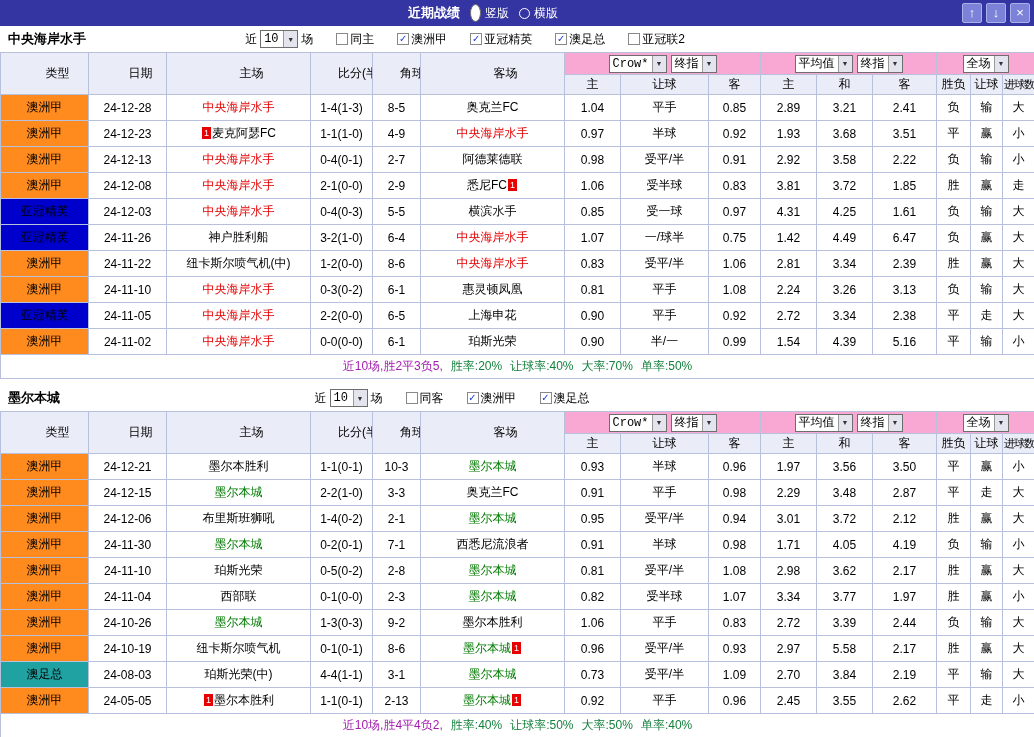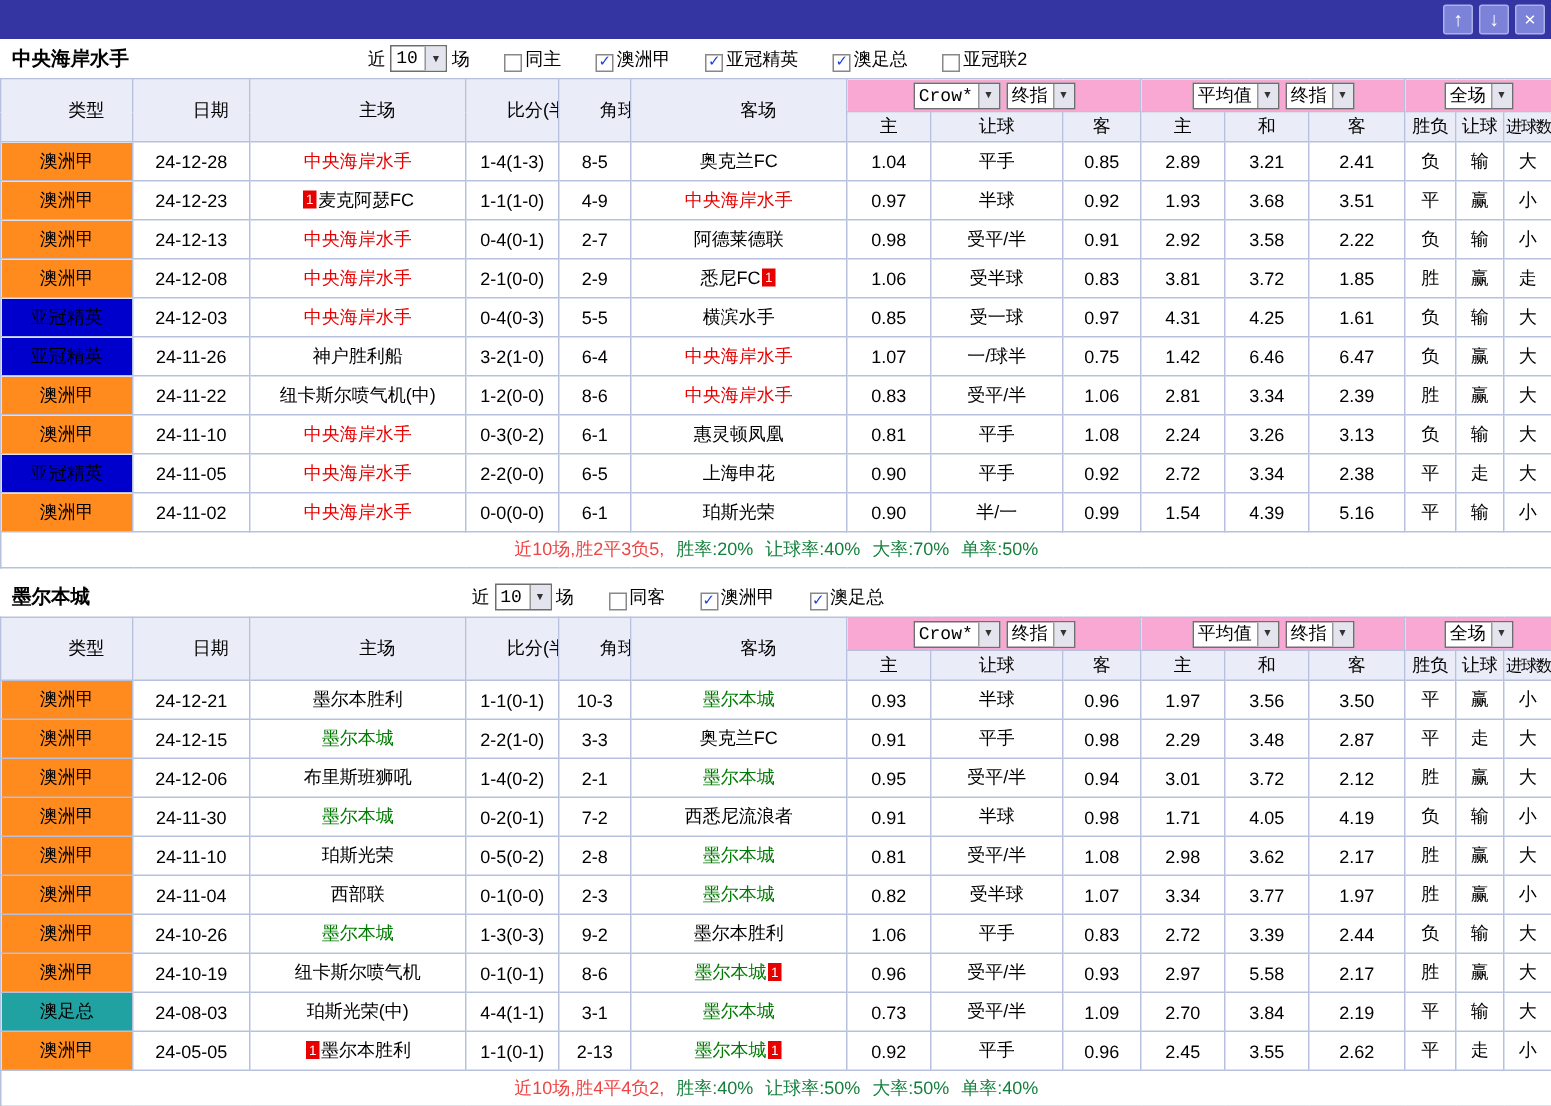--- a/index.html
+++ b/index.html
@@ -15,21 +15,21 @@
   .tb-btn{width:20px;height:20px;background:#7b82d8;border:1px solid #aab0e8;color:#fff;font-size:13px;line-height:16px;text-align:center;cursor:pointer;border-radius:2px;padding:0;font-family:inherit;}
   .section{width:852px;}
   .section + .section{margin-top:6px;}
   .sec-head{display:flex;align-items:center;height:26px;padding:0 8px;}
   .team-name{font-weight:bold;font-size:13px;color:#000;}
   .filters{margin:0 auto;display:flex;align-items:center;gap:3px;}
   .flbl{color:#000;}
   .sel{display:inline-flex;align-items:center;height:18px;border:1px solid #6e6e6e;background:#fff;cursor:pointer;}
   .sel .sv{flex:1;padding:0 3px;text-align:left;white-space:nowrap;font-family:Liberation Mono, monospace;}
   .sel .arr{width:14px;align-self:stretch;background:#e4e4ee;border-left:1px solid #999;font-size:7px;color:#333;display:flex;align-items:center;justify-content:center;}
-  .chk{display:inline-flex;align-items:flex-end;gap:2px;cursor:pointer;margin-left:20px;}
+  .chk{display:inline-flex;align-items:center;gap:2px;cursor:pointer;margin-left:20px;}
   .box{width:12px;height:12px;border:1px solid #888;background:#fff;font-size:10px;font-weight:bold;color:#1a3fd4;display:inline-flex;align-items:center;justify-content:center;line-height:1;}
   .chklbl{color:#000;}
   table.results{border-collapse:collapse;table-layout:fixed;width:1034px;}
   .results th,.results td{border:1px solid #b7c1de;text-align:center;overflow:hidden;white-space:nowrap;padding:0 1px;}
   .results thead th{background:#eaecf7;font-weight:normal;color:#000;}
   .ddr th.mainh{height:42px;padding-left:27px;}
   .ddr th.ddcell{background:#f9a8d4;height:22px;}
   .subr th{height:20px;}
   .subr th:last-child{font-size:11px;letter-spacing:-1px;}
   .ddwrap{display:flex;justify-content:center;align-items:center;gap:4px;}
@@ -38,28 +38,39 @@
   .lg-blue{background:#0000cc;color:#fff;}
   .lg-teal{background:#21a2a2;color:#fff;}
   .t-red{color:#e60000;}
   .t-green{color:#007a00;}
   .score{color:#e60000;margin-left:32px;}
   .c-r{color:#e60000;}
   .c-b{color:#0000e6;}
   .c-g{color:#009966;}
   .badge1{display:inline-block;background:#e60000;color:#fff;font-size:9px;line-height:12px;padding:0 2px;margin:0 1px;vertical-align:1px;}
   .sumcell{height:24px;}
-  .sumpre{color:#ef4444;text-align:right;}
+  .sumpre{color:#a21caf;text-align:right;}
   .sumstat{color:#15803d;margin-left:8px;}
 </style>
 </head>
 <body>
 
 <div class="window">
   <div class="titlebar">
+    <div class="tb-center">
+      <span class="tb-title">近期战绩</span>
+      <label class="radio-opt">
+        <span class="rdot sel"></span>
+        <span>竖版</span>
+      </label>
+      <label class="radio-opt">
+        <span class="rdot"></span>
+        <span>横版</span>
+      </label>
+    </div>
     <div class="tb-buttons">
       <button class="tb-btn">↑</button>
       <button class="tb-btn">↓</button>
       <button class="tb-btn">×</button>
     </div>
   </div>
   <div id="sections">
       <div class="section">
         <div class="sec-head">
           <span class="team-name">中央海岸水手</span>
@@ -253,21 +264,21 @@
               <td class="lg lg-blue">亚冠精英</td>
               <td class="datec">24-11-26</td>
               <td class="teamcell"><span>神户胜利船</span></td>
               <td class="score">3-2(1-0)</td>
               <td class="corner">6-4</td>
               <td class="teamcell"><span class="t-red">中央海岸水手</span></td>
               <td class="odds">1.07</td>
               <td class="odds">一/球半</td>
               <td class="odds">0.75</td>
               <td class="odds">1.42</td>
-              <td class="odds">6.46</td>
+              <td class="odds">4.49</td>
               <td class="odds">6.47</td>
               <td class="res c-b">负</td>
               <td class="res c-r">赢</td>
               <td class="res c-r">大</td>
             </tr>
             <tr class="drow">
               <td class="lg lg-orange">澳洲甲</td>
               <td class="datec">24-11-22</td>
               <td class="teamcell"><span>纽卡斯尔喷气机(中)</span></td>
               <td class="score">1-2(0-0)</td>
@@ -487,21 +498,21 @@
               <td class="odds">2.12</td>
               <td class="res c-r">胜</td>
               <td class="res c-r">赢</td>
               <td class="res c-r">大</td>
             </tr>
             <tr class="drow">
               <td class="lg lg-orange">澳洲甲</td>
               <td class="datec">24-11-30</td>
               <td class="teamcell"><span class="t-green">墨尔本城</span></td>
               <td class="score">0-2(0-1)</td>
-              <td class="corner">7-2</td>
+              <td class="corner">7-1</td>
               <td class="teamcell"><span>西悉尼流浪者</span></td>
               <td class="odds">0.91</td>
               <td class="odds">半球</td>
               <td class="odds">0.98</td>
               <td class="odds">1.71</td>
               <td class="odds">4.05</td>
               <td class="odds">4.19</td>
               <td class="res c-b">负</td>
               <td class="res c-b">输</td>
               <td class="res c-b">小</td>

